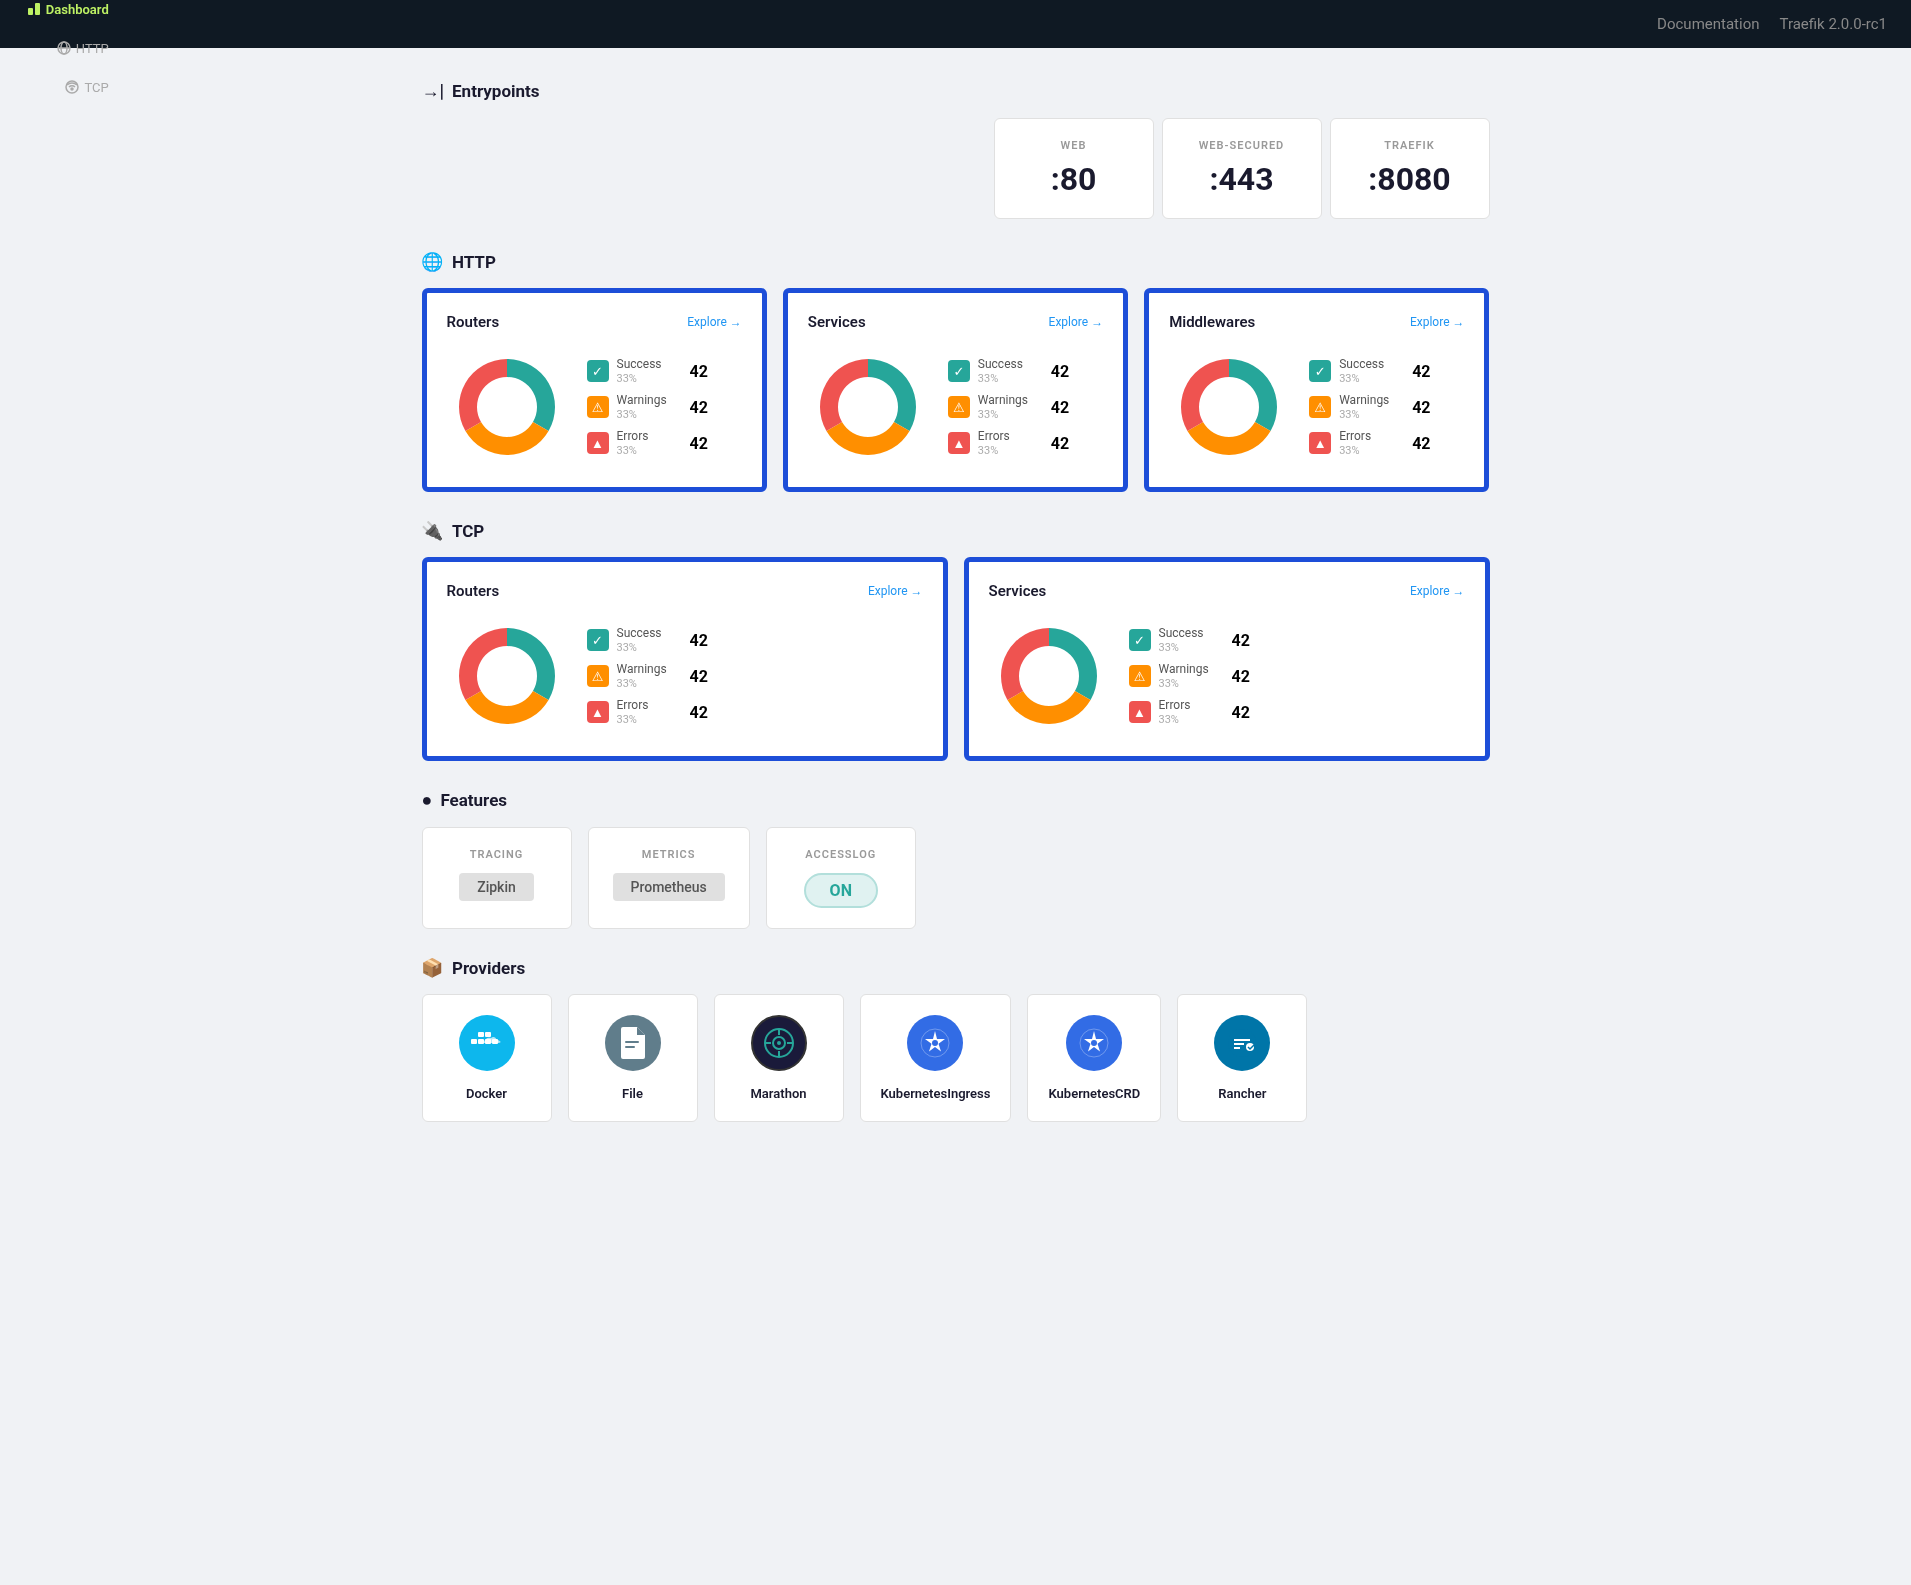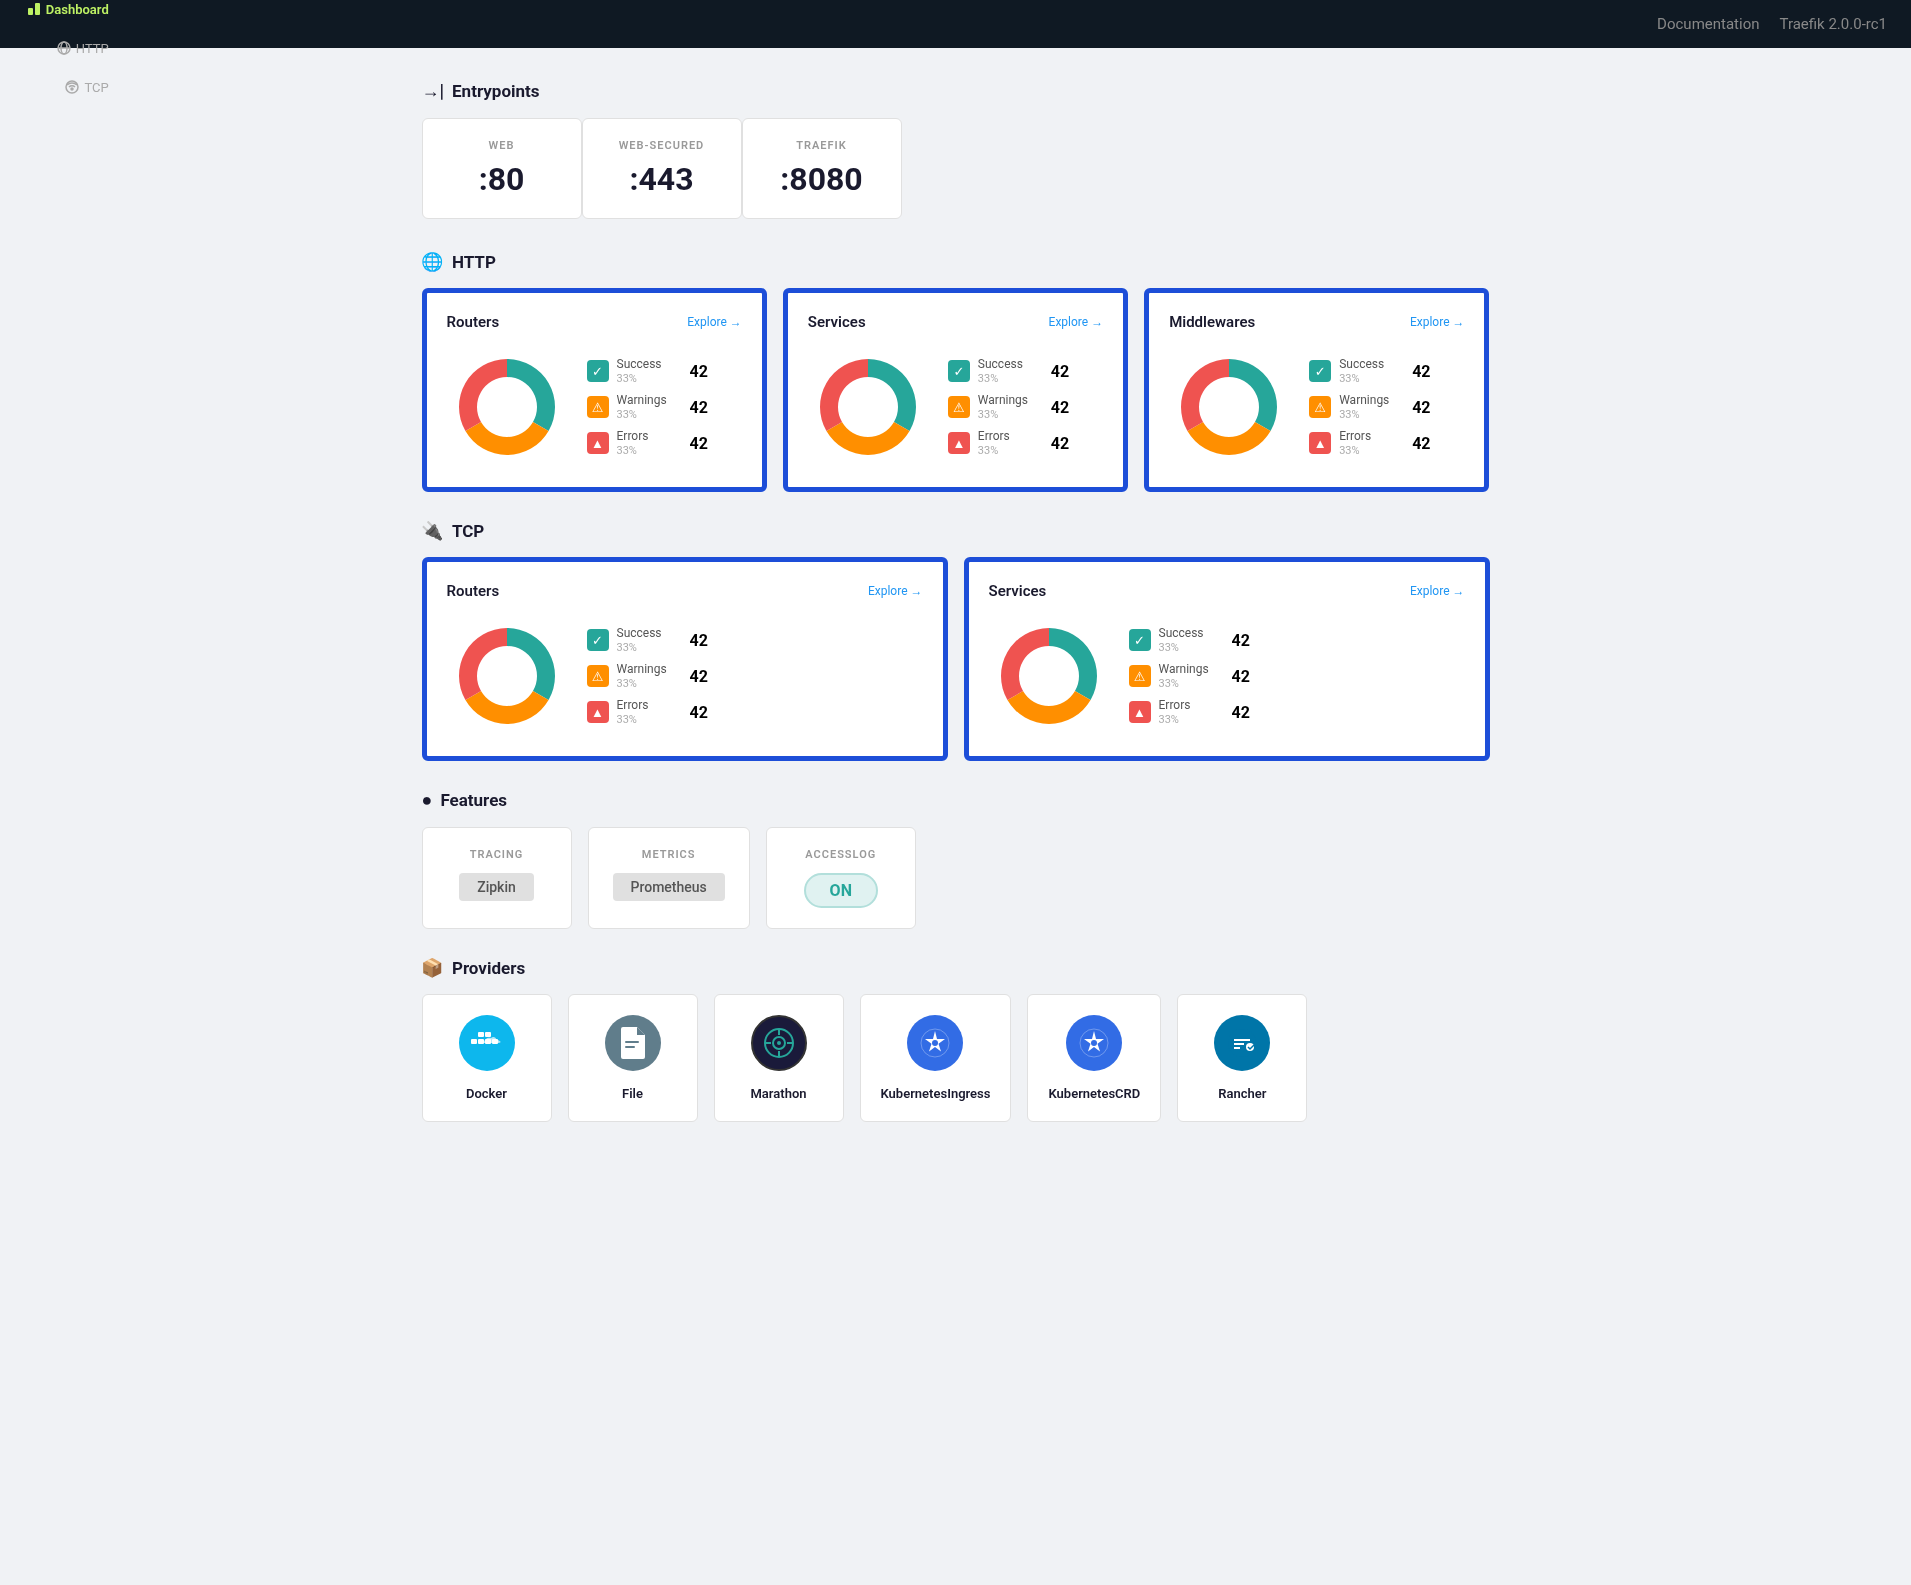--- a/index.html
+++ b/index.html
@@ -42,22 +42,23 @@
       margin-top: 24px;
       font-size: 17px;
       font-weight: 700;
       color: #1a1a2e;
     }
     .section-header:first-child { margin-top: 0; }
 
     
     .entrypoints-grid {
       display: flex;
-      gap: 0;
+      gap: 8px;
       margin-bottom: 32px;
+      justify-content: flex-end;
     }
     .entrypoint-card {
       background: white;
       border: 1px solid #e0e0e0;
       border-radius: 6px;
       padding: 20px 32px;
       min-width: 160px;
       text-align: center;
     }
     .entrypoint-label {

